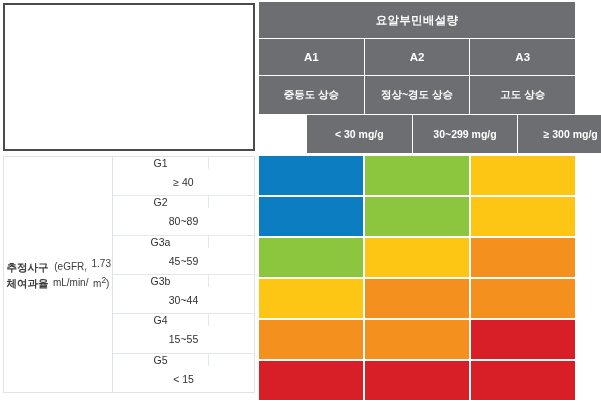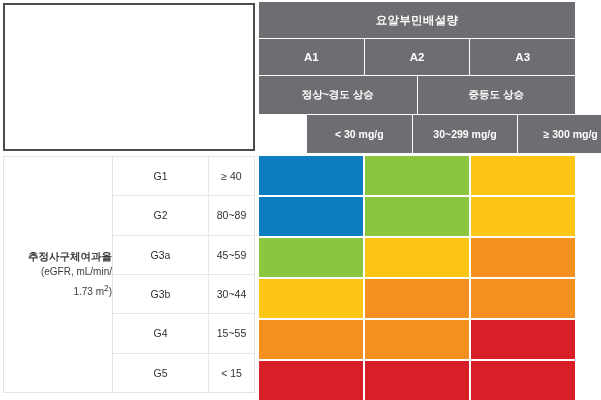--- a/index.html
+++ b/index.html
@@ -98,22 +98,22 @@
     box-sizing: border-box;
     background: #ffffff;
   }
   .stub-label {
     position: absolute;
     left: 0;
     top: 0;
     width: 109px;
     height: 100%;
     display: flex;
-    flex-direction: column;
-    align-items: flex-end;
+    flex-direction: row;
+    align-items: center;
     justify-content: center;
     box-sizing: border-box;
     border-right: 1px solid #dfe4ea;
     color: #3b3b3b;
     font-size: 10px;
     line-height: 16px;
     text-align: center;
   }
   .stub-label .l1 { font-weight: bold; font-size: 10.5px; }
   .stub-label .l2, .stub-label .l3 { font-weight: normal; }
@@ -123,20 +123,21 @@
     left: 109px;
     top: 0;
     right: 0;
     bottom: 0;
   }
   .stub-row {
     display: flex;
     height: 39.33px;
     border-bottom: 1px solid #e3e8ed;
     box-sizing: border-box;
+    flex-direction: column;
   }
   .stub-row:last-child { border-bottom: none; }
   .stub-stage {
     width: 96px;
     display: flex;
     align-items: center;
     justify-content: center;
     box-sizing: border-box;
     border-right: 1px solid #e3e8ed;
     font-size: 10.5px;
@@ -181,22 +182,23 @@
 
     <div class="hdr-title">요알부민배설량</div>
 
     <div class="hdr-row r1">
       <div class="hdr-cell">A1</div>
       <div class="hdr-cell">A2</div>
       <div class="hdr-cell">A3</div>
     </div>
 
     <div class="hdr-row r2">
+      <div class="hdr-cell">중등도 상승</div>
       <div class="hdr-cell">정상~경도 상승</div>
-      <div class="hdr-cell">중등도 상승</div>
+      <div class="hdr-cell">고도 상승</div>
     </div>
 
     <div class="hdr-row r3">
       <div class="hdr-cell">&lt; 30 mg/g</div>
       <div class="hdr-cell">30~299 mg/g</div>
       <div class="hdr-cell">≥ 300 mg/g</div>
     </div>
   </div>
 
   <div class="stub">

